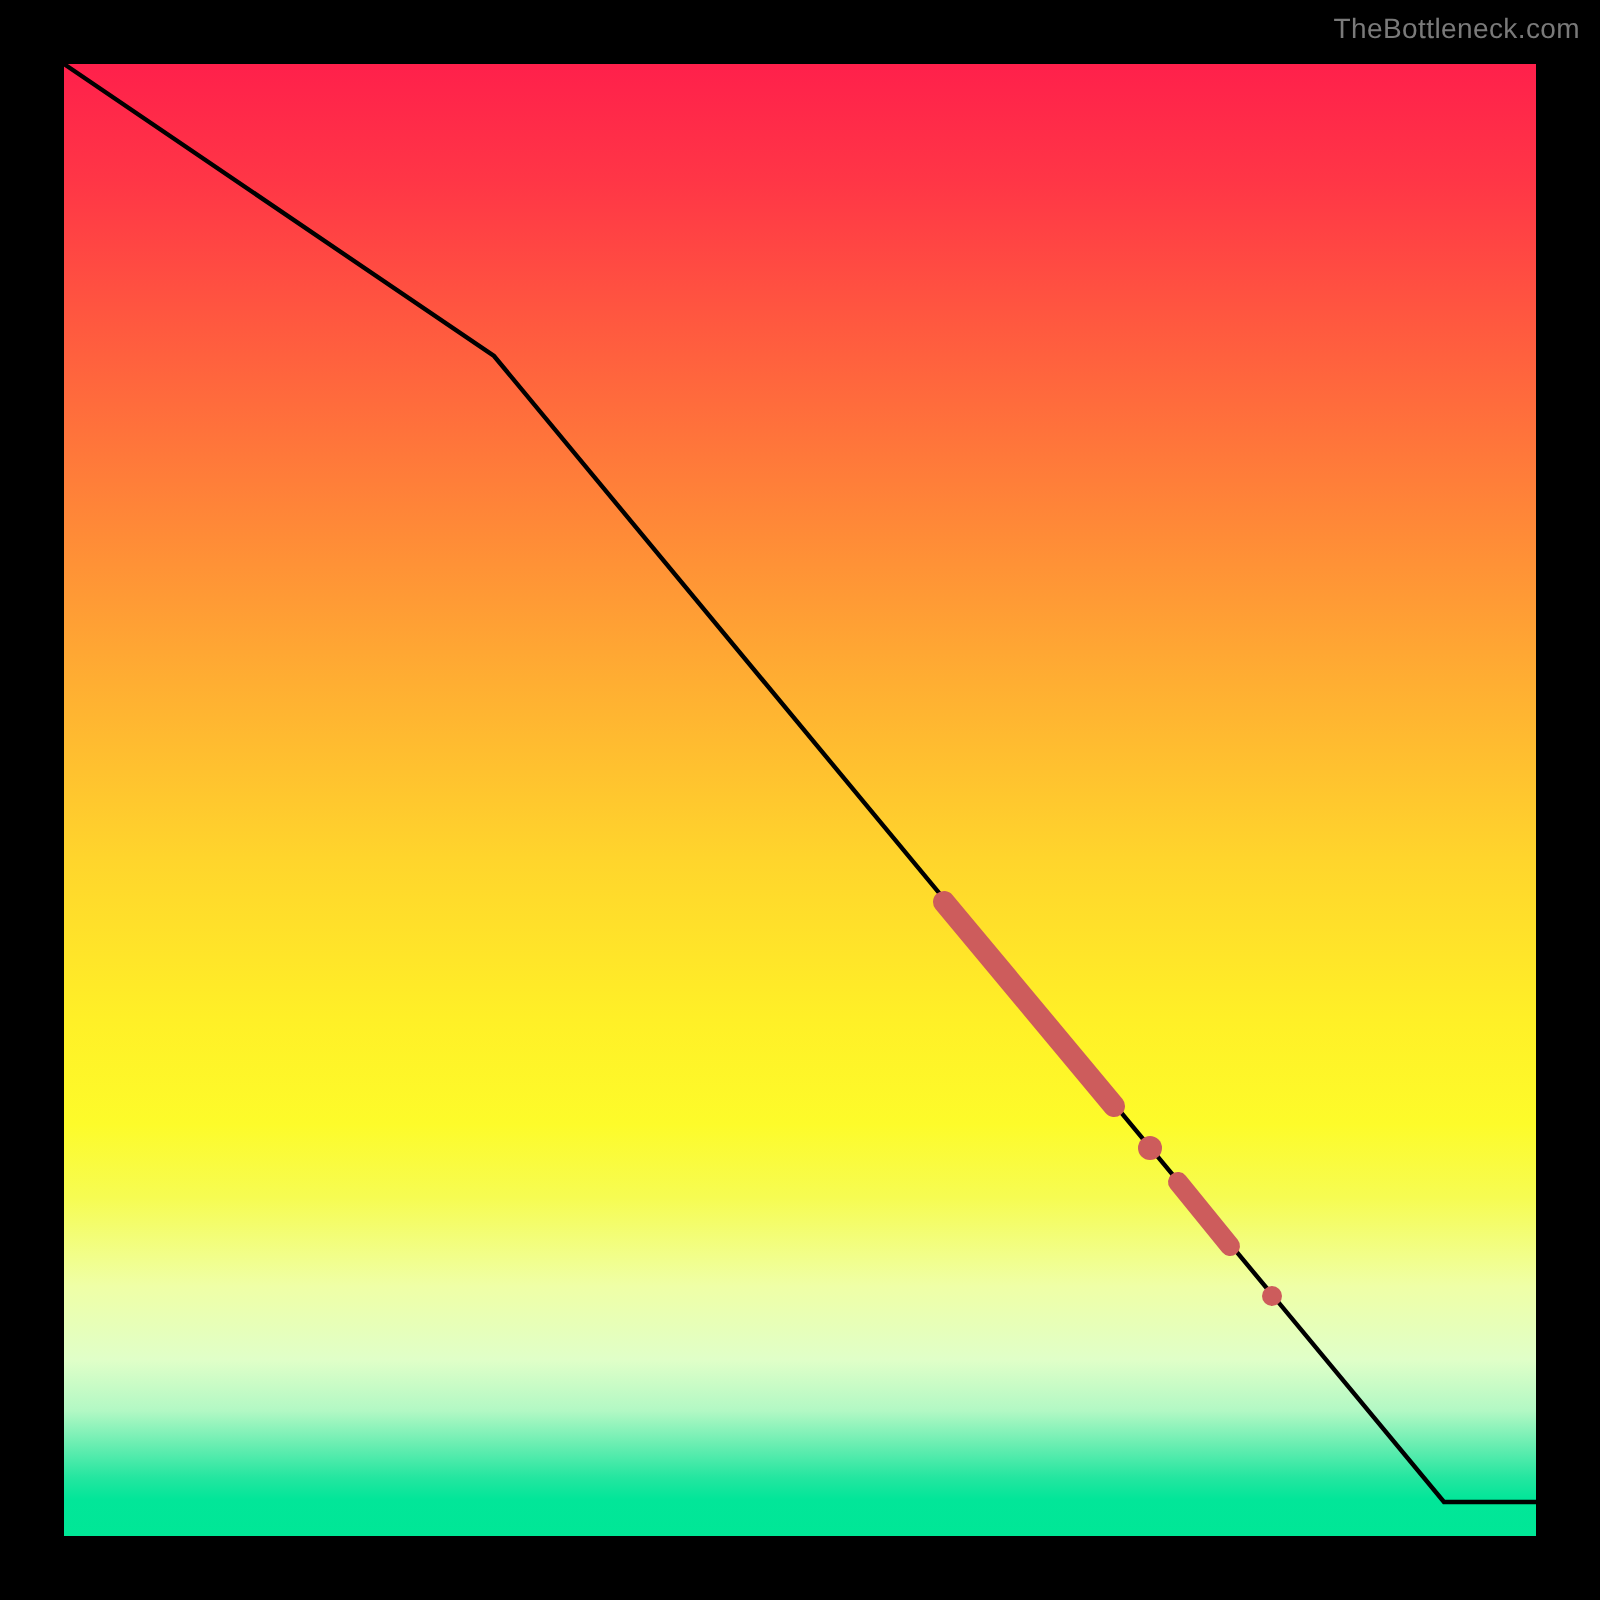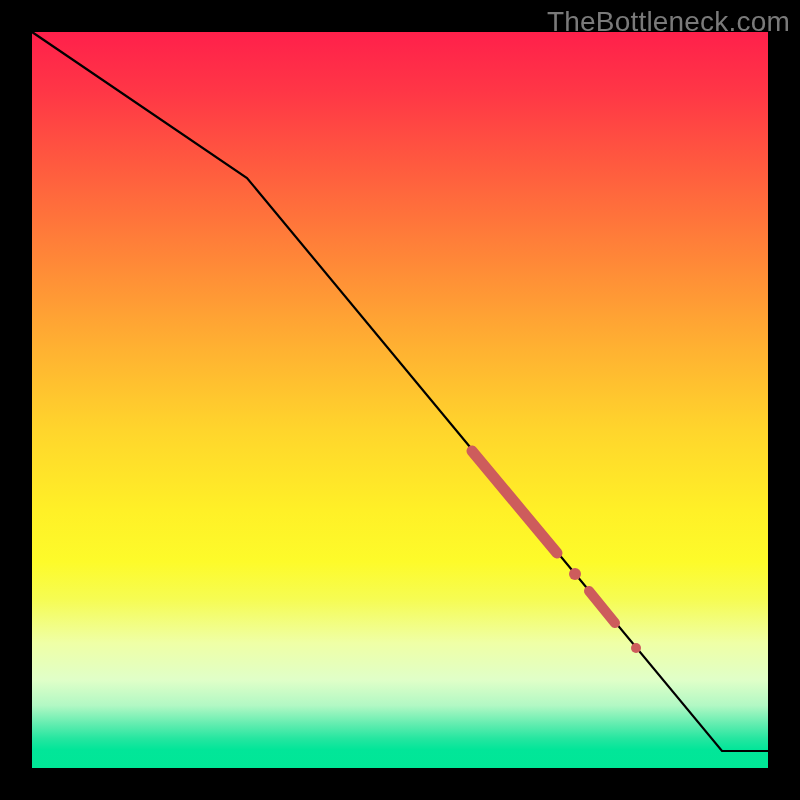--- a/index.html
+++ b/index.html
@@ -42,21 +42,21 @@
       #25e6a0 96%,
       #02e699 97.5%,
       #00e796 100%
     );
   }
   .watermark {
     position: absolute;
     top: 6px;
     right: 10px;
     color: #7a7a7a;
-    font-size: 28px;
+    font-size: 14px;
     font-weight: 400;
     letter-spacing: 0.2px;
     user-select: none;
   }
   svg.overlay {
     position: absolute;
     left: 32px;
     top: 32px;
     width: 736px;
     height: 736px;

